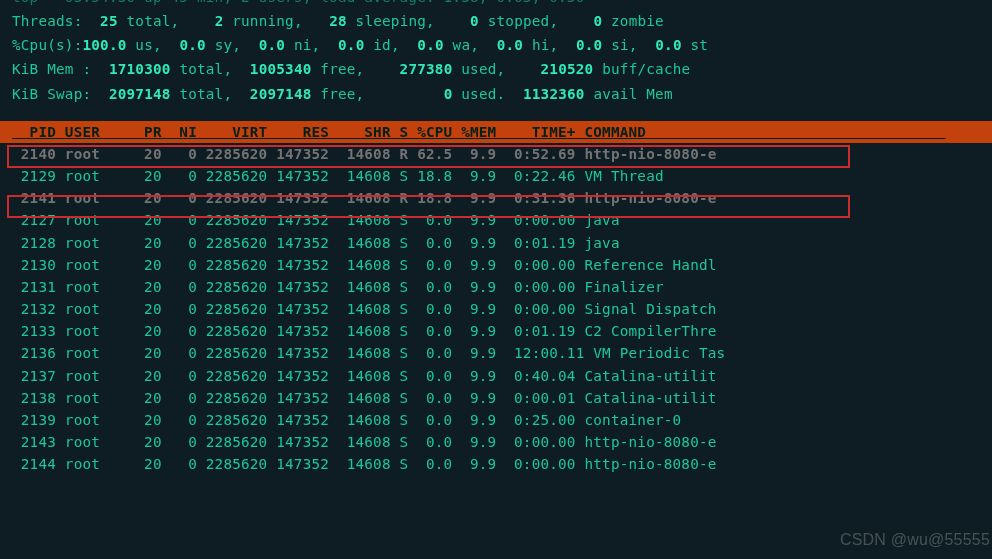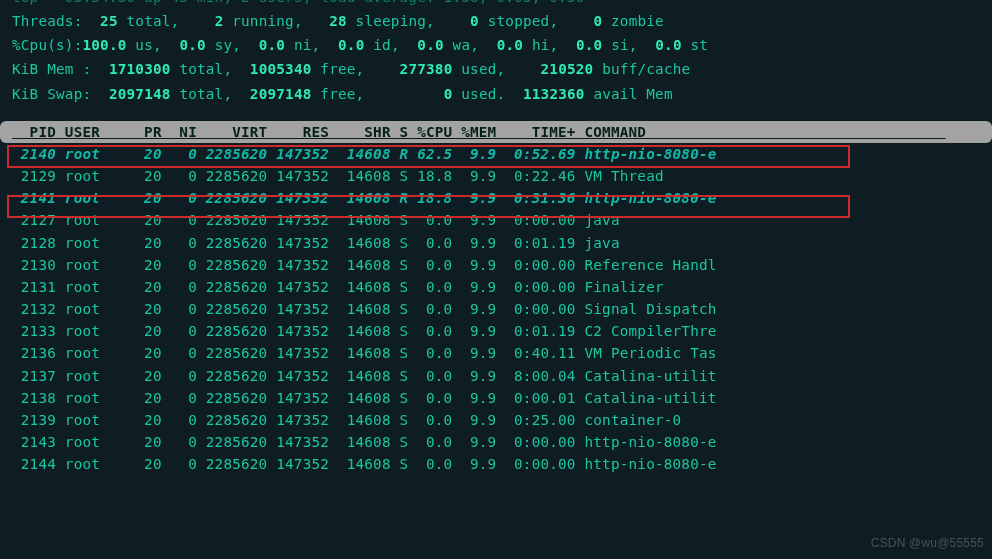--- a/index.html
+++ b/index.html
@@ -12,41 +12,40 @@
     height: 559px;
     overflow: hidden;
     line-height: 1.55;
     letter-spacing: 0.2px;
     position: relative;
   }
   .bold { font-weight: bold; color: #2fe9b7; }
   .dim { color: #147d62; }
   .summary { padding: 0 10px 2px 12px; }
   .header-row {
-    background: #a3a3a3;
+    background: #c2410c;
     color: #042019;
     font-weight: bold;
     padding: 0 0 0 12px;
     white-space: pre;
     text-decoration: underline;
-    border-radius: 6px;
   }
   .proc-row { padding: 0 0 0 12px; white-space: pre; }
-  .proc-row.bold span { color: #14b8a6; font-style: italic; }
+  .proc-row.bold span { color: #737373; }
   .highlight-box {
     position: absolute;
     border: 2px solid #cc2b2b;
     pointer-events: none;
   }
   .watermark {
     position: absolute;
-    right: 8px;
+    right: 2px;
     bottom: 6px;
     color: rgba(180,180,180,0.35);
-    font-size: 12px;
+    font-size: 16px;
     font-family: Arial, sans-serif;
   }
 </style>
 </head>
 <body>
 
 <div class="summary dim" style="margin-top:-14px;">top - 03:54:30 up 45 min,   2 users,   load average: 1.38, 0.63, 0.30</div>
 
 <div class="summary">
   <span>Threads:</span>&nbsp;
@@ -91,22 +90,22 @@
 <div id="rows">
     <div class="proc-row bold"><span class="bold"> 2140 root     20   0 2285620 147352  14608 R 62.5  9.9  0:52.69 http-nio-8080-e</span></div>
     <div class="proc-row"> 2129 root     20   0 2285620 147352  14608 S 18.8  9.9  0:22.46 VM Thread</div>
     <div class="proc-row bold"><span class="bold"> 2141 root     20   0 2285620 147352  14608 R 18.8  9.9  0:31.36 http-nio-8080-e</span></div>
     <div class="proc-row"> 2127 root     20   0 2285620 147352  14608 S  0.0  9.9  0:00.00 java</div>
     <div class="proc-row"> 2128 root     20   0 2285620 147352  14608 S  0.0  9.9  0:01.19 java</div>
     <div class="proc-row"> 2130 root     20   0 2285620 147352  14608 S  0.0  9.9  0:00.00 Reference Handl</div>
     <div class="proc-row"> 2131 root     20   0 2285620 147352  14608 S  0.0  9.9  0:00.00 Finalizer</div>
     <div class="proc-row"> 2132 root     20   0 2285620 147352  14608 S  0.0  9.9  0:00.00 Signal Dispatch</div>
     <div class="proc-row"> 2133 root     20   0 2285620 147352  14608 S  0.0  9.9  0:01.19 C2 CompilerThre</div>
-    <div class="proc-row"> 2136 root     20   0 2285620 147352  14608 S  0.0  9.9  0:40.11 VM Periodic Tas</div>
-    <div class="proc-row"> 2137 root     20   0 2285620 147352  14608 S  0.0  9.9  8:00.04 Catalina-utilit</div>
+    <div class="proc-row"> 2136 root     20   0 2285620 147352  14608 S  0.0  9.9  12:00.11 VM Periodic Tas</div>
+    <div class="proc-row"> 2137 root     20   0 2285620 147352  14608 S  0.0  9.9  0:40.04 Catalina-utilit</div>
     <div class="proc-row"> 2138 root     20   0 2285620 147352  14608 S  0.0  9.9  0:00.01 Catalina-utilit</div>
     <div class="proc-row"> 2139 root     20   0 2285620 147352  14608 S  0.0  9.9  0:25.00 container-0</div>
     <div class="proc-row"> 2143 root     20   0 2285620 147352  14608 S  0.0  9.9  0:00.00 http-nio-8080-e</div>
     <div class="proc-row"> 2144 root     20   0 2285620 147352  14608 S  0.0  9.9  0:00.00 http-nio-8080-e</div>
   </div>
 
 <div class="highlight-box" style="left:7px; top:145px; width:843px; height:23px;"></div>
 <div class="highlight-box" style="left:7px; top:195px; width:843px; height:23px;"></div>
 
 <div class="watermark">CSDN @wu@55555</div>

